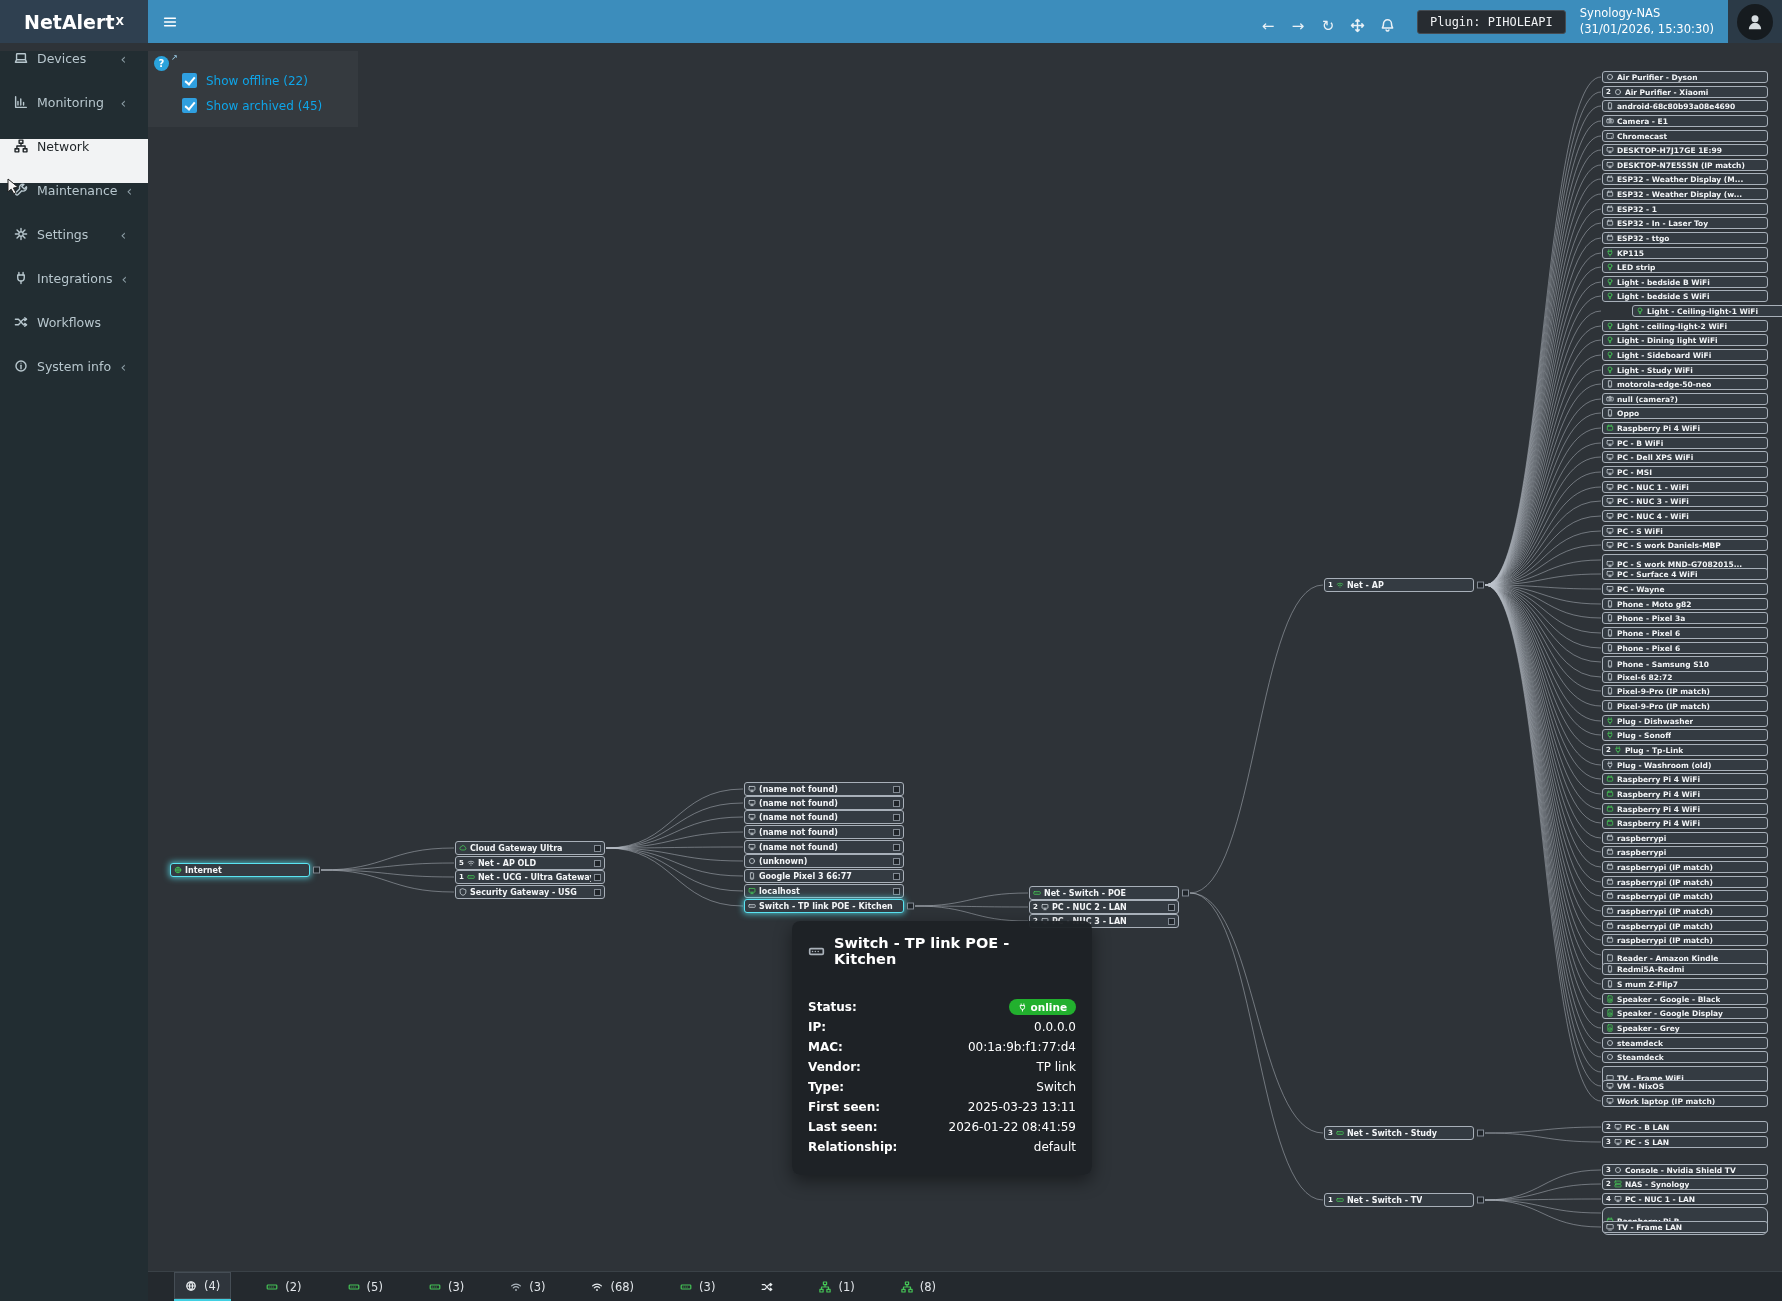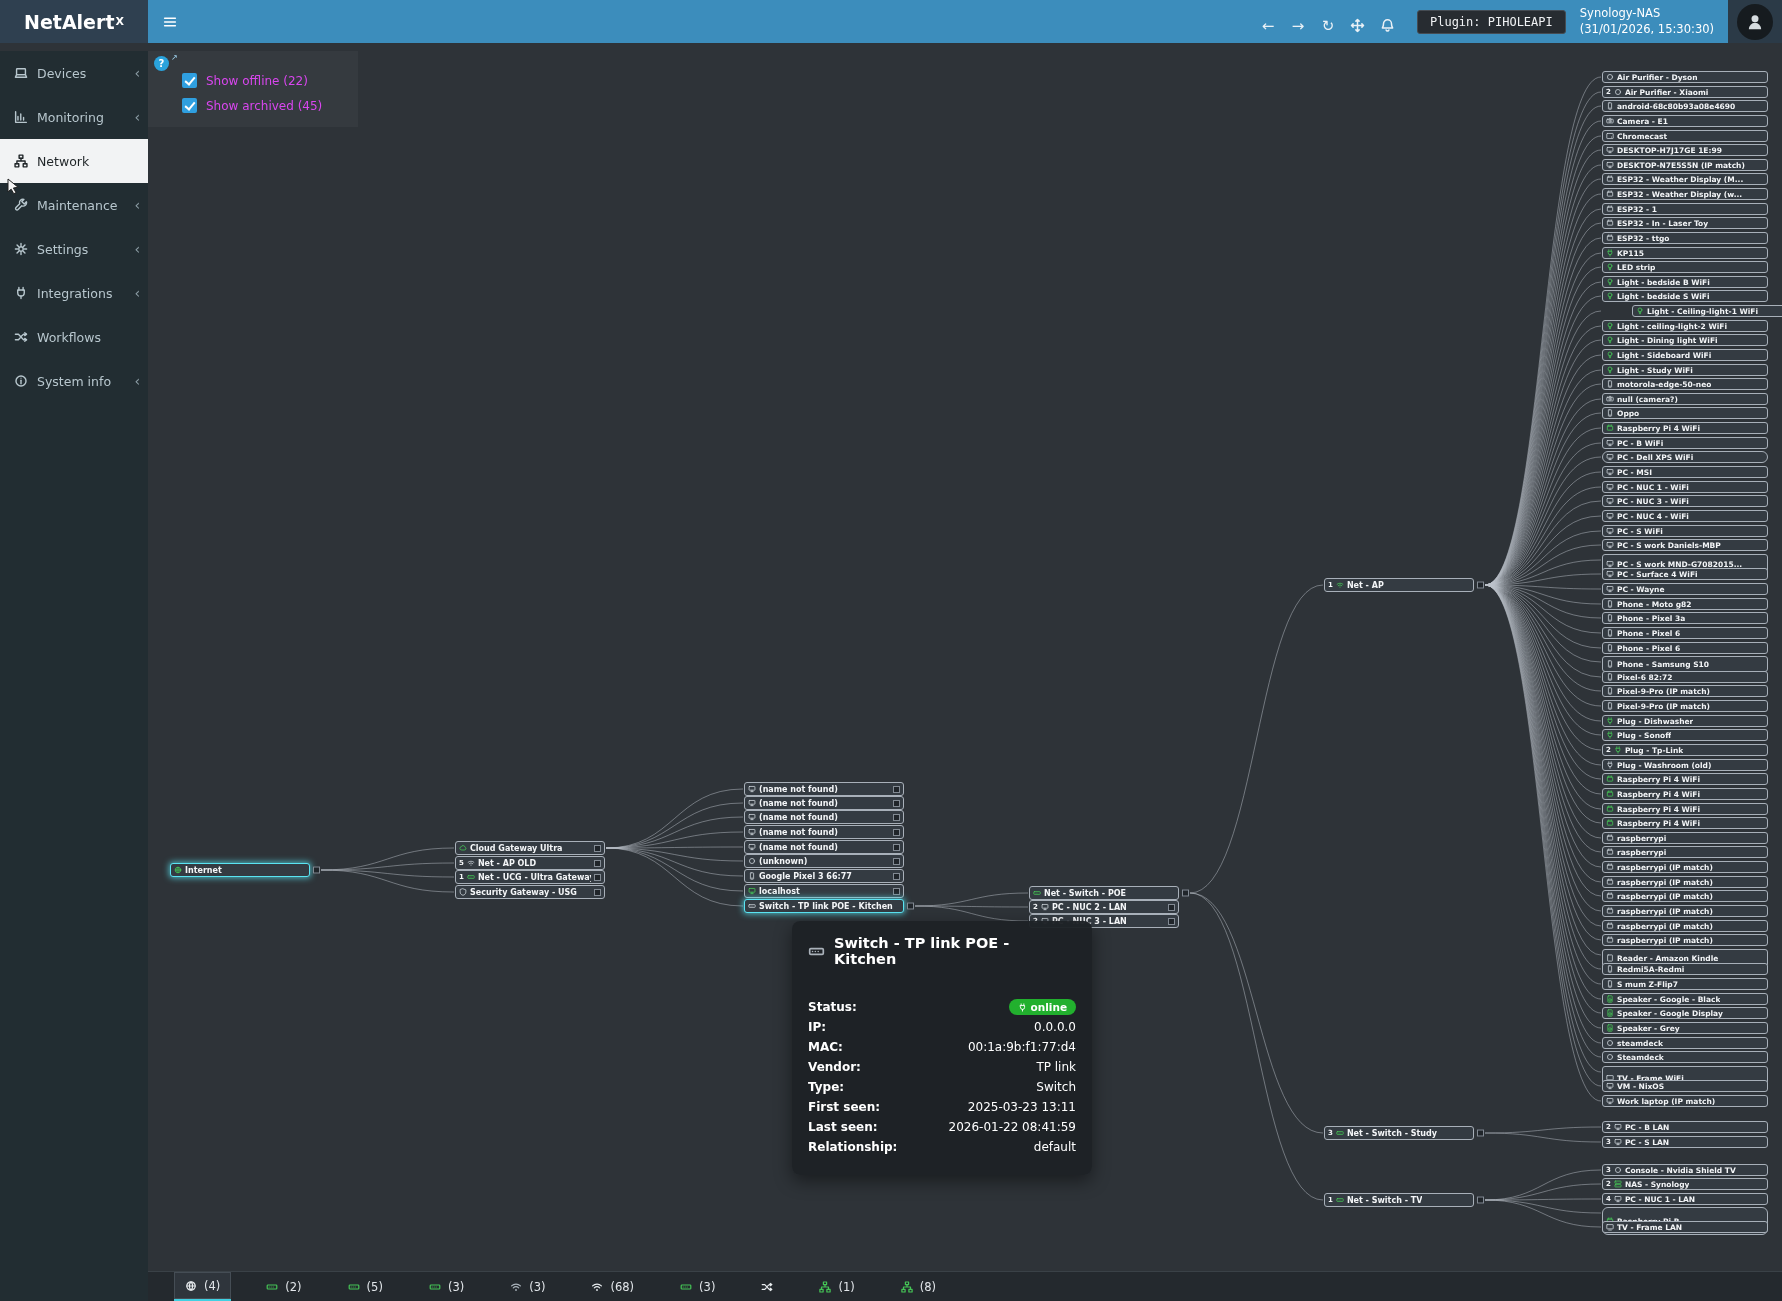--- a/index.html
+++ b/index.html
@@ -23,21 +23,21 @@
   .plugin-badge{font-family:"DejaVu Sans Mono",monospace;font-size:12px;background:#272c31;
     border:1px solid #454c53;color:#f0f2f4;padding:4px 12px;border-radius:3px;margin:0 14px;white-space:pre}
   .server-info{font-size:11.5px;line-height:1.35;margin-right:14px}
   .avatar-box{width:54px;height:100%;background:#2b3a47;display:flex;align-items:center;justify-content:center}
   .avatar{width:36px;height:36px;border-radius:50%;background:#161b1f;display:flex;align-items:center;
     justify-content:center;color:#d6dce0}
   .avatar svg{width:20px;height:20px}
 
   
   .sidebar{position:absolute;left:0;top:51px;width:148px;bottom:0;background:#222d32;z-index:40}
-  .sb-item{height:44px;display:flex;align-items:center;gap:9px;padding:0 8px 0 14px;color:#b8c7ce;font-size:12.5px}
+  .sb-item{height:44px;display:flex;gap:9px;padding:0 22px 0 14px;color:#b8c7ce;font-size:12.5px}
   .sb-item svg{width:14px;height:14px;flex:none}
   .sb-item .chev{margin-left:auto;font-size:14px;color:#8fa0a8}
   .sb-item.active{background:#f2f3f4;color:#1f2427}
   .sb-lbl{white-space:nowrap}
 
   
   .canvas{position:absolute;left:148px;top:51px;width:1634px;height:1250px;background:#2e3338;overflow:hidden}
   #edges{position:absolute;left:0;top:0;width:1634px;height:1250px;z-index:1}
   #edges path{stroke:#bcc3cb;stroke-opacity:.48;stroke-width:1;fill:none}
 
@@ -54,21 +54,21 @@
 
   
   .fpanel{position:absolute;left:0;top:0;width:210px;height:76px;background:rgba(255,255,255,.035);z-index:2}
   .help{position:absolute;left:6px;top:5px;width:15px;height:15px;border-radius:50%;background:#2aa3dc;color:#fff;
     font-size:10px;font-weight:bold;display:flex;align-items:center;justify-content:center;z-index:10}
   .hext{position:absolute;left:23px;top:2px;font-size:8px;color:#9fd3ee;z-index:10}
   .frow{position:absolute;left:34px;display:flex;align-items:center;gap:9px;z-index:10}
   .cbx{width:15px;height:15px;background:#2f9fe0;border-radius:2px;position:relative;flex:none}
   .cbx::after{content:"";position:absolute;left:4.5px;top:1.5px;width:4px;height:8px;border:solid #fff;
     border-width:0 2px 2px 0;transform:rotate(40deg)}
-  .flbl{font-size:12px;color:#d946ef}
+  .flbl{font-size:12px;color:#0ea5e9}
 
   
   .tooltip{position:absolute;left:644px;top:870px;width:300px;background:rgba(30,34,38,.97);border-radius:8px;
     padding:14px 16px 18px;box-shadow:0 6px 18px rgba(0,0,0,.45);z-index:30;color:#fff}
   .tt-head{display:flex;align-items:center;justify-content:center;gap:9px;font-size:14.5px;font-weight:bold}
   .tt-ic{width:17px;height:17px;color:#aab2ba;flex:none}
   .tt-body{margin-top:30px}
   .tt-row{display:flex;justify-content:space-between;align-items:center;height:20px;font-size:12px}
   .tt-lab{font-weight:bold}
   .badge{display:inline-flex;align-items:center;gap:4px;background:#22b02e;border-radius:10px;padding:2px 9px;
@@ -710,21 +710,21 @@
           <use href="#s-pi"></use>
         </svg>
         <span class="nlbl">Raspberry Pi 4 WiFi</span>
       </div>
       <div class="gnode sm" style="left: 1454px; top: 386px; width: 166px; height: 12px;">
         <svg class="nicon isvg" style="color:#ccd3d9">
           <use href="#s-pc"></use>
         </svg>
         <span class="nlbl">PC - B WiFi</span>
       </div>
-      <div class="gnode sm" style="left: 1454px; top: 400px; width: 166px; height: 12px; border-radius: 6px;">
+      <div class="gnode sm" style="left: 1454px; top: 400px; width: 166px; height: 12px;">
         <svg class="nicon isvg" style="color:#ccd3d9">
           <use href="#s-pc"></use>
         </svg>
         <span class="nlbl">PC - Dell XPS WiFi</span>
       </div>
       <div class="gnode sm" style="left: 1454px; top: 415px; width: 166px; height: 12px;">
         <svg class="nicon isvg" style="color:#ccd3d9">
           <use href="#s-pc"></use>
         </svg>
         <span class="nlbl">PC - MSI</span>

